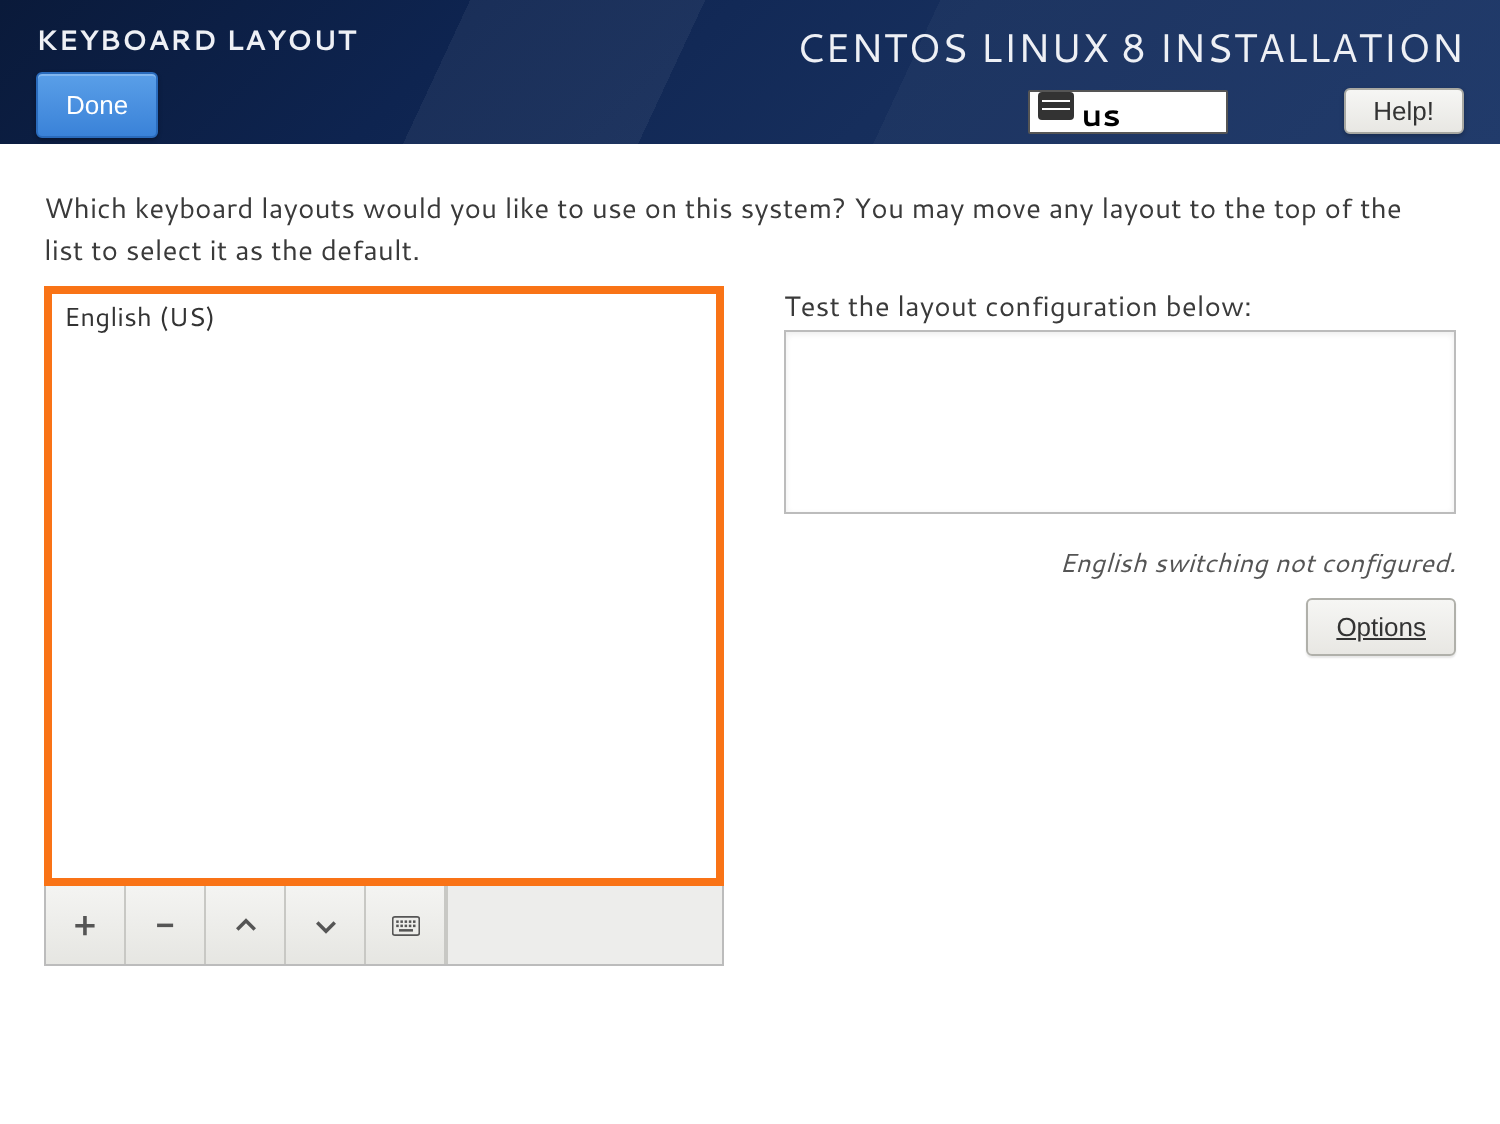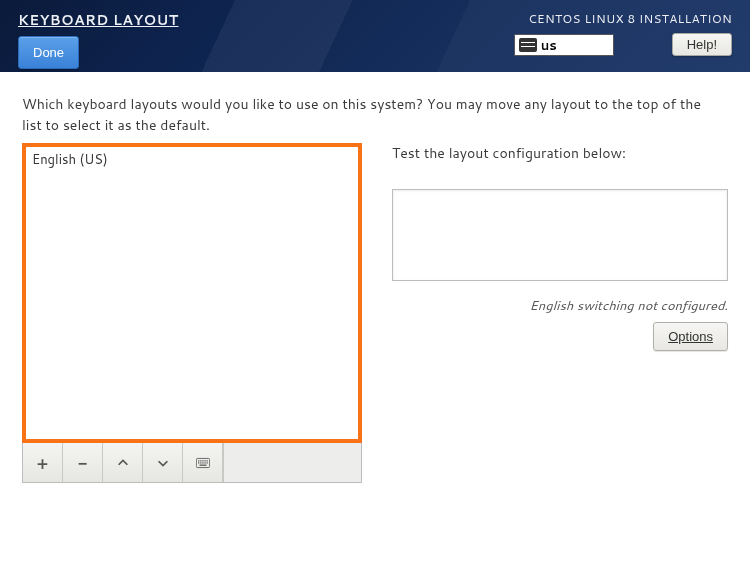--- a/index.html
+++ b/index.html
@@ -32,63 +32,62 @@
       position: absolute;
       left: 18px;
       top: 10px;
     }
     .page-title {
       font-size: 14px;
       font-weight: 600;
       letter-spacing: 0.4px;
       color: #eef0f5;
       margin-bottom: 6px;
-      text-decoration: underline;
     }
     .done-btn {
       display: inline-block;
       padding: 8px 14px;
       background: linear-gradient(to bottom, #5a9fe8 0%, #3a82d8 100%);
       border: 1px solid #2a6bbc;
       border-radius: 3px;
       color: #fff;
       font-size: 13px;
       cursor: pointer;
       box-shadow: inset 0 1px 0 rgba(255,255,255,0.25), 0 1px 2px rgba(0,0,0,0.3);
     }
     .header-right {
       position: absolute;
       right: 18px;
       top: 10px;
       text-align: right;
     }
     .install-title {
-      font-size: 12px;
+      font-size: 20px;
       font-weight: 500;
       letter-spacing: 0.3px;
       color: #eef0f5;
       margin-bottom: 6px;
     }
     .header-row2 {
       display: flex;
       justify-content: flex-end;
       align-items: center;
       gap: 58px;
     }
     .kb-indicator {
       display: inline-flex;
-      align-items: center;
+      align-items: flex-start;
       background: #fff;
       color: #000;
       height: 22px;
       width: 100px;
       border: 1px solid #555;
       border-radius: 1px;
       padding: 0 4px;
-      font-size: 13px;
+      font-size: 16px;
       font-weight: 700;
       gap: 4px;
     }
     .kb-indicator .kb-glyph {
       width: 18px;
       height: 14px;
       display: inline-block;
       background: #333;
       color: #fff;
       border-radius: 2px;
@@ -176,21 +175,21 @@
       flex: 1;
       background: #ededeb;
       border-left: 1px solid #c8c8c4;
     }
     .right-col {
       flex: 1;
     }
     .test-label {
       font-size: 14px;
       color: #3a3a3a;
-      margin-bottom: 26px;
+      margin-bottom: 2px;
     }
     .test-input {
       width: 100%;
       height: 92px;
       border: 1px solid #bcbcbc;
       box-shadow: inset 0 1px 3px rgba(0,0,0,0.08);
       padding: 6px 8px;
       font-size: 13px;
       font-family: inherit;
       resize: none;

